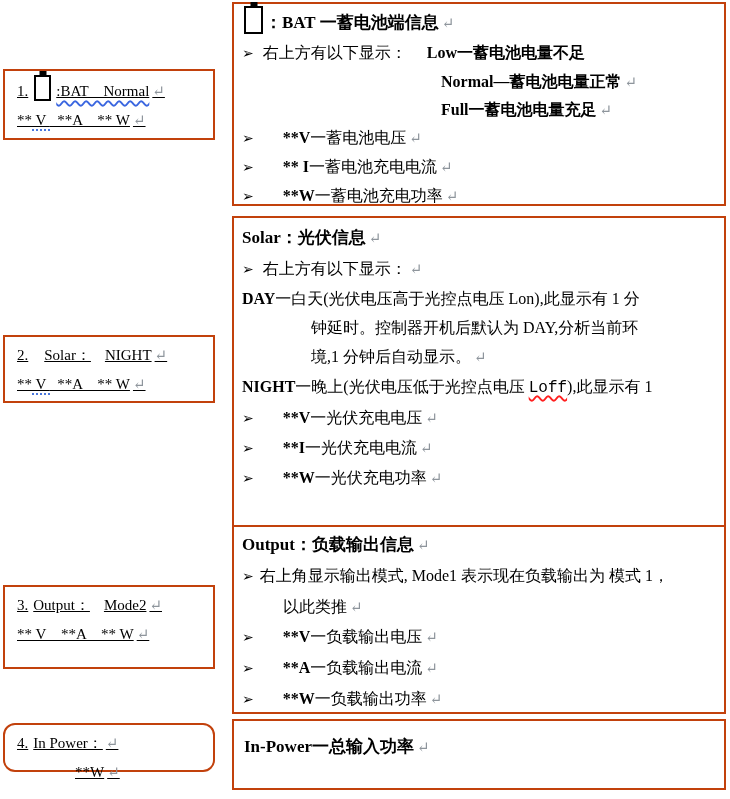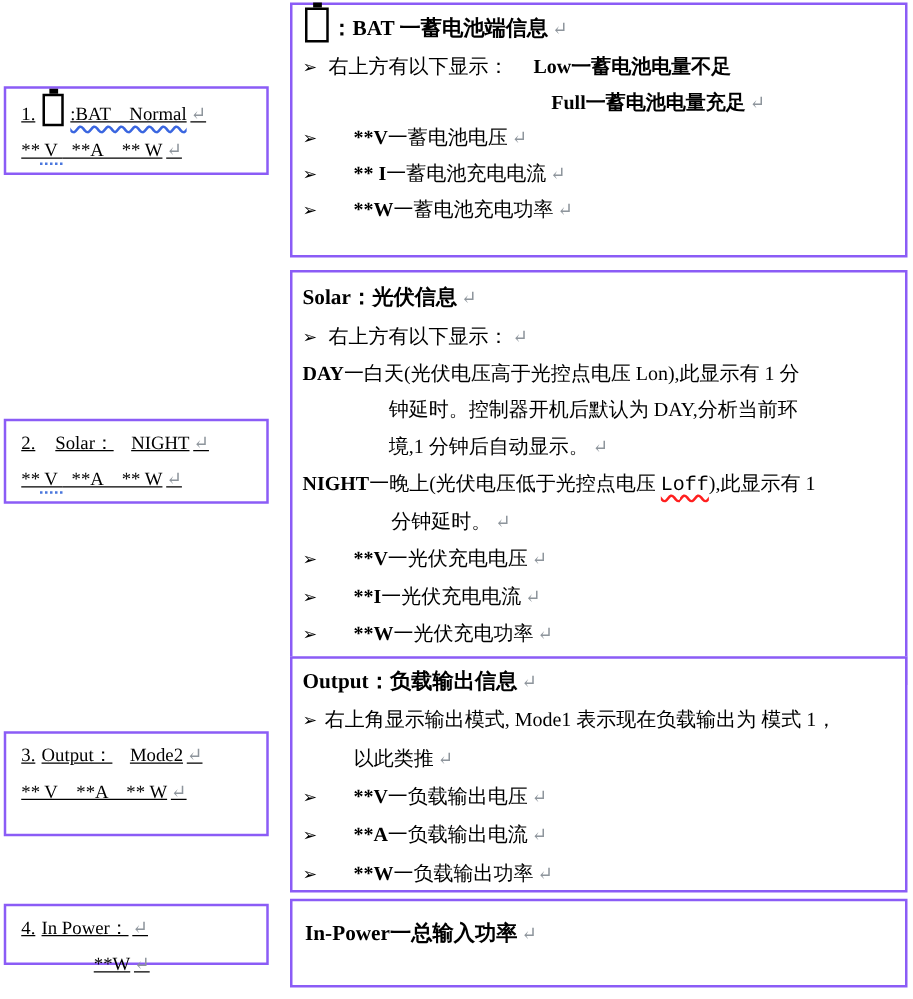--- a/index.html
+++ b/index.html
@@ -6,32 +6,32 @@
   body{
     position:relative;
     width:730px;height:799px;
     background:#ffffff;
     font-family:"Liberation Serif","DejaVu Serif",serif;
     color:#000;
     overflow:hidden;
   }
   .box{
     position:absolute;
-    border:2px solid #8b5cf6;
+    border:2px solid #c2410c;
     background:#fff;
     box-sizing:border-box;
   }
   .ln{white-space:pre;}
   
   .lbox{padding:4px 0 0 12px;font-size:15px;}
   .lbox .ln{line-height:29px;text-decoration:underline;}
   #lb1{left:3px;top:69px;width:212px;height:71px;}
   #lb2{left:3px;top:335px;width:212px;height:68px;}
   #lb3{left:3px;top:585px;width:212px;height:84px;}
-  #lb4{left:3px;top:723px;width:212px;height:49px;}
+  #lb4{left:3px;top:723px;width:212px;height:49px;border-radius:12px;}
   .lnum{margin-right:5px;}
   .lnum.wide{margin-right:16px;}
   .lval{margin-left:14px;}
   #lb4 .ln.indent{padding-left:58px;}
   
   .rbox{font-size:16px;}
   #rb1{left:232px;top:2px;width:494px;height:204px;padding:2px 8px 0 8px;}
   #rb1 .ln{line-height:28px;}
   #rb2{left:232px;top:216px;width:494px;height:332px;padding:4px 8px 0 8px;}
   #rb2 .ln{line-height:29px;}
@@ -95,34 +95,34 @@
 </div>
 
 <div class="box lbox" id="lb4">
   <div class="ln"><span class="lnum">4.</span><span>In Power：</span><span class="ret">↵</span></div>
   <div class="ln indent"><span>**W</span><span class="ret">↵</span></div>
 </div>
 
 <div class="box rbox" id="rb1">
   <div class="ln title-ln"><span class="batt big"></span><span class="b">：</span><span class="b">BAT 一蓄电池端信息</span><span class="ret">↵</span></div>
   <div class="ln"><span class="blt g1">➢</span><span>右上方有以下显示：</span><span class="b ml-low">Low一蓄电池电量不足</span></div>
+  <div class="ln ind-normal"><span class="b">Normal—蓄电池电量正常</span><span class="ret">↵</span></div>
   <div class="ln ind-normal"><span class="b">Full一蓄电池电量充足</span><span class="ret">↵</span></div>
   <div class="ln"><span class="blt g2">➢</span><span class="b">**V</span><span>一蓄电池电压</span><span class="ret">↵</span></div>
   <div class="ln"><span class="blt g2">➢</span><span class="b">** I</span><span>一蓄电池充电电流</span><span class="ret">↵</span></div>
   <div class="ln"><span class="blt g2">➢</span><span class="b">**W</span><span>一蓄电池充电功率</span><span class="ret">↵</span></div>
 </div>
 
 <div class="box rbox" id="rb2">
   <div class="ln title-ln"><span class="b">Solar：</span><span class="b">光伏信息</span><span class="ret">↵</span></div>
   <div class="ln"><span class="blt g1">➢</span><span>右上方有以下显示：</span><span class="ret">↵</span></div>
   <div class="ln"><span class="b">DAY</span><span>一白天(光伏电压高于光控点电压 Lon),此显示有 1 分</span></div>
   <div class="ln ind-day"><span>钟延时。控制器开机后默认为 DAY,分析当前环</span></div>
   <div class="ln ind-day"><span>境,1 分钟后自动显示。</span><span class="ret">↵</span></div>
   <div class="ln"><span class="b">NIGHT</span><span>一晚上(光伏电压低于光控点电压 </span><span class="wavy-red">Loff</span><span>),此显示有 1</span></div>
-  <div class="ln ind-night"><span>分钟延时。</span><span class="ret">↵</span></div>
   <div class="ln"><span class="blt g2">➢</span><span class="b">**V</span><span>一光伏充电电压</span><span class="ret">↵</span></div>
   <div class="ln"><span class="blt g2">➢</span><span class="b">**I</span><span>一光伏充电电流</span><span class="ret">↵</span></div>
   <div class="ln"><span class="blt g2">➢</span><span class="b">**W</span><span>一光伏充电功率</span><span class="ret">↵</span></div>
 </div>
 
 <div class="box rbox" id="rb3">
   <div class="ln title-ln"><span class="b">Output：</span><span class="b">负载输出信息</span><span class="ret">↵</span></div>
   <div class="ln"><span class="blt g3">➢</span><span>右上角显示输出模式, Mode1 表示现在负载输出为 模式 1，</span></div>
   <div class="ln ind-mode"><span>以此类推</span><span class="ret">↵</span></div>
   <div class="ln"><span class="blt g2">➢</span><span class="b">**V</span><span>一负载输出电压</span><span class="ret">↵</span></div>

